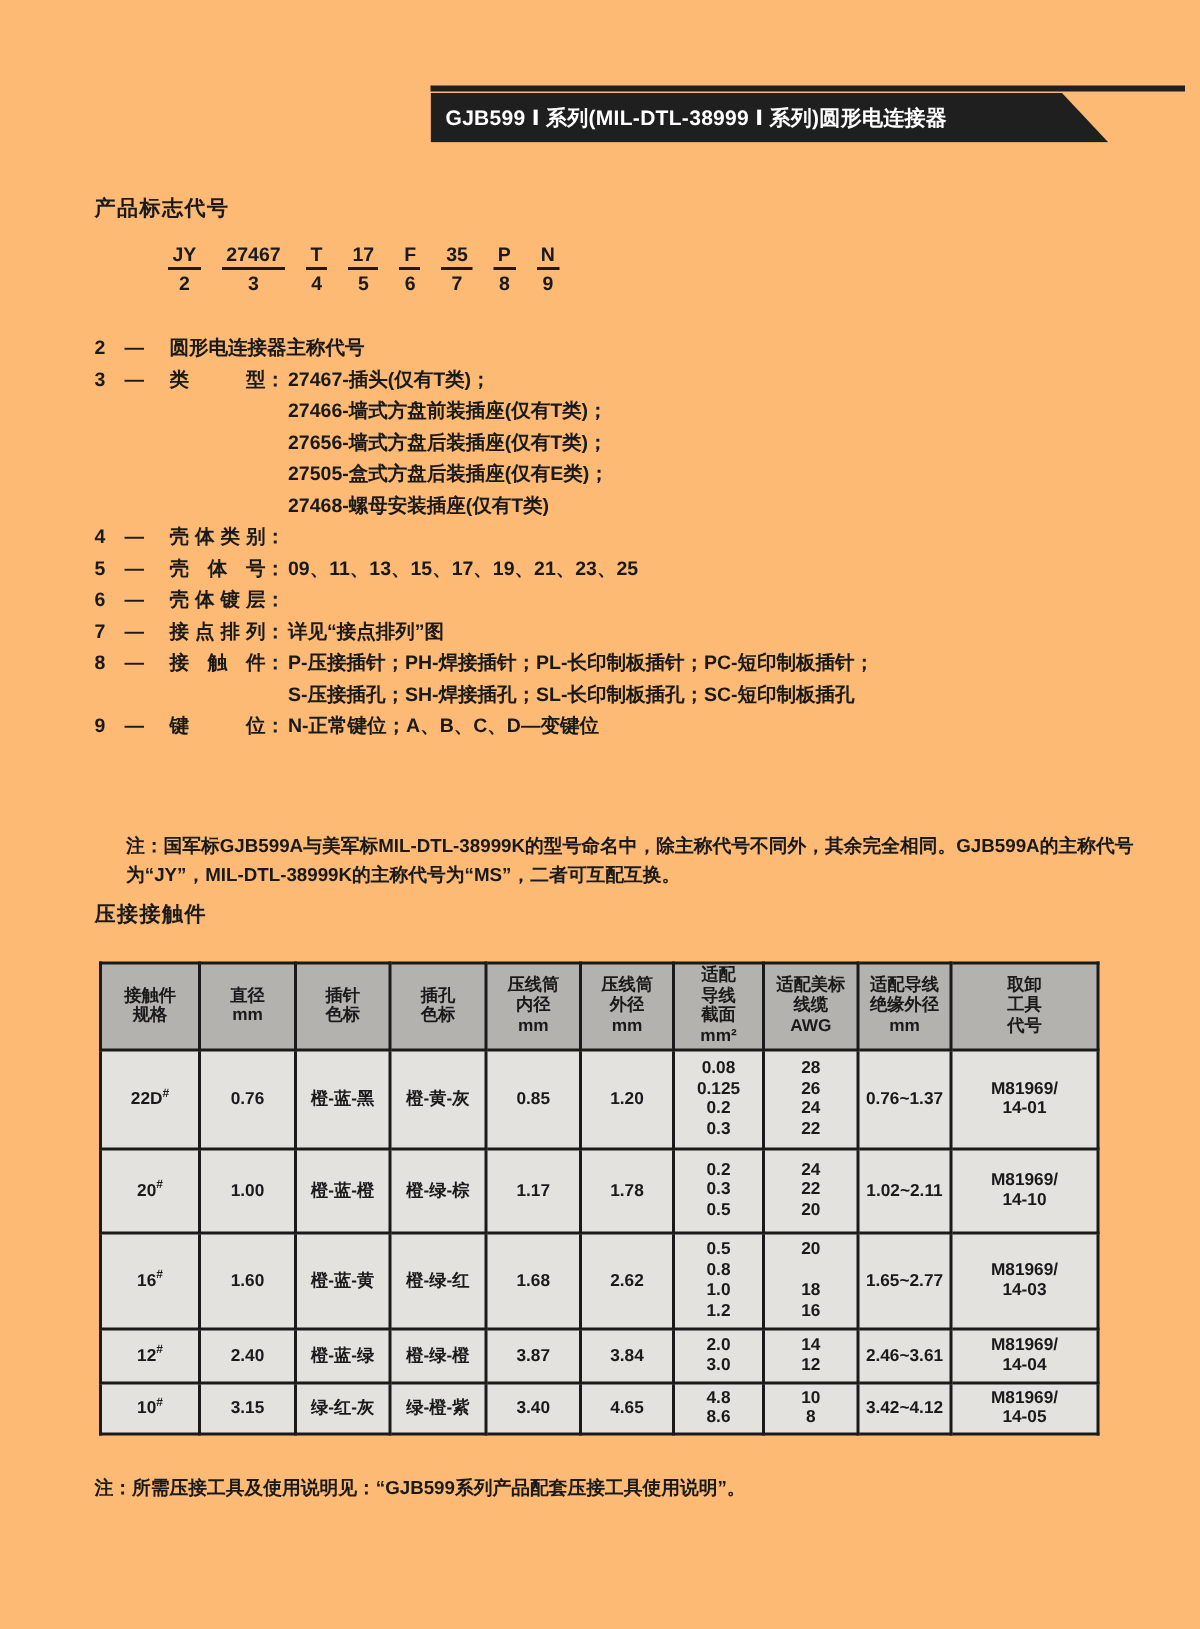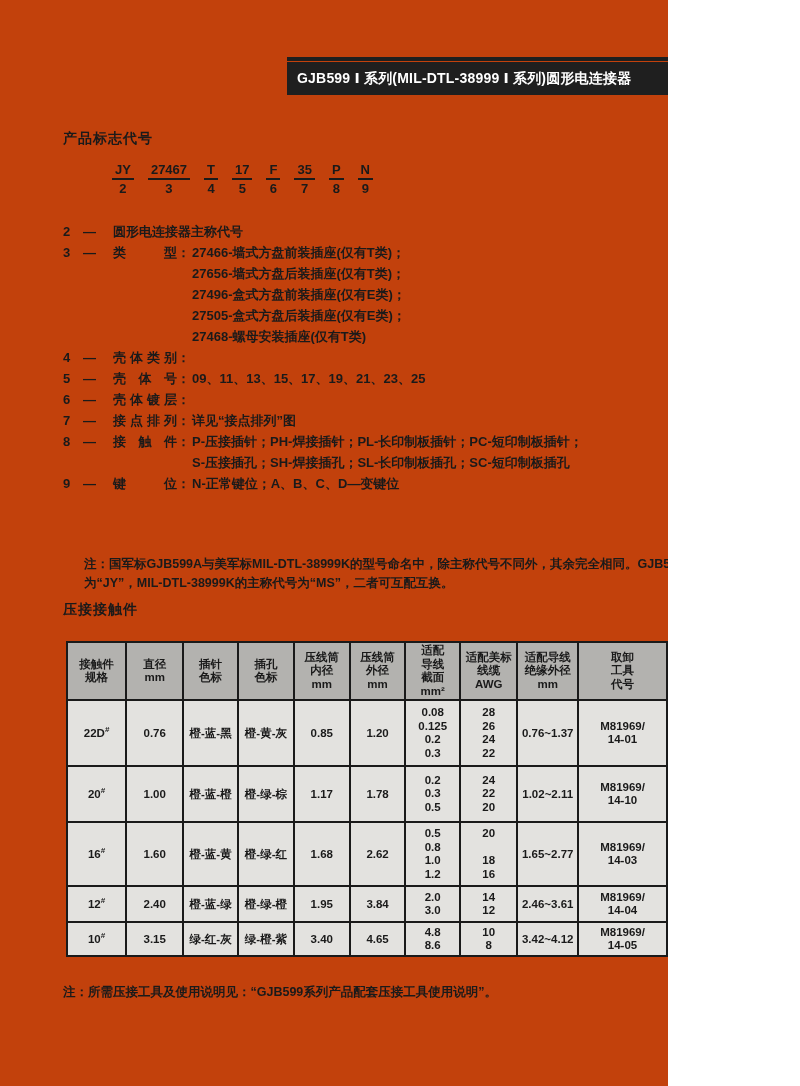--- a/index.html
+++ b/index.html
@@ -1,18 +1,18 @@
 <!DOCTYPE html>
 <html><head>
 <meta charset="utf-8">
 <style>
   * { margin:0; padding:0; box-sizing:border-box; }
   html,body { background:#ffffff; }
   .page {
-    position:relative; width:668px; height:1086px; background:#c2410c;
+    position:relative; width:800px; height:1086px; background:#fdba74;
     font-family:"Liberation Sans","DejaVu Sans",sans-serif;
     color:var(--ink,#1a1a1a); overflow:hidden;
   }
   
   .banner-wrap { position:absolute; top:57px; left:287px; }
   .banner-topline { width:503px; height:4px; background:var(--banner-bg,#1f1f1f); }
   .banner-main {
     margin-top:1px; width:452px; height:33px; background:var(--banner-bg,#1f1f1f);
     clip-path:polygon(0 0, 421px 0, 452px 100%, 0 100%);
     color:#fff; font-weight:bold; font-size:14px; line-height:33px;
@@ -107,23 +107,23 @@
         <div class="l-lines">
           <div class="l-line">圆形电连接器主称代号</div>
         </div>
       </div>
       <div class="legend-item">
         <span class="l-num">3</span>
         <span class="l-dash">—</span>
         <span class="l-label">类型</span>
         <span class="l-colon">：</span>
         <div class="l-lines">
+          <div class="l-line">27467-插头(仅有T类)；</div>
           <div class="l-line">27466-墙式方盘前装插座(仅有T类)；</div>
           <div class="l-line">27656-墙式方盘后装插座(仅有T类)；</div>
-          <div class="l-line">27496-盒式方盘前装插座(仅有E类)；</div>
           <div class="l-line">27505-盒式方盘后装插座(仅有E类)；</div>
           <div class="l-line">27468-螺母安装插座(仅有T类)</div>
         </div>
       </div>
       <div class="legend-item">
         <span class="l-num">4</span>
         <span class="l-dash">—</span>
         <span class="l-label">壳体类别</span>
         <span class="l-colon">：</span>
       </div>
@@ -312,21 +312,21 @@
           <td>
             <div class="cell-line">M81969/</div>
             <div class="cell-line">14-03</div>
           </td>
         </tr>
         <tr style="height: 36px;">
           <td><span>12</span><sup>#</sup></td>
           <td>2.40</td>
           <td>橙-蓝-绿</td>
           <td>橙-绿-橙</td>
-          <td>1.95</td>
+          <td>3.87</td>
           <td>3.84</td>
           <td>
             <div class="cell-line">2.0</div>
             <div class="cell-line">3.0</div>
           </td>
           <td>
             <div class="cell-line">14</div>
             <div class="cell-line">12</div>
           </td>
           <td>2.46~3.61</td>

